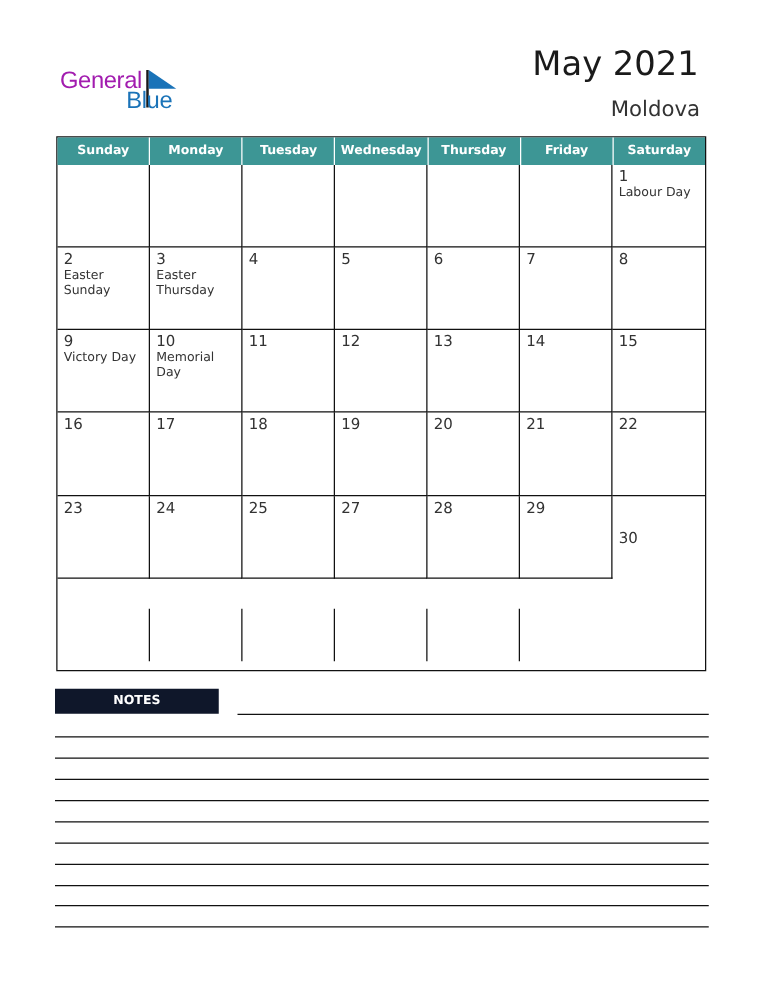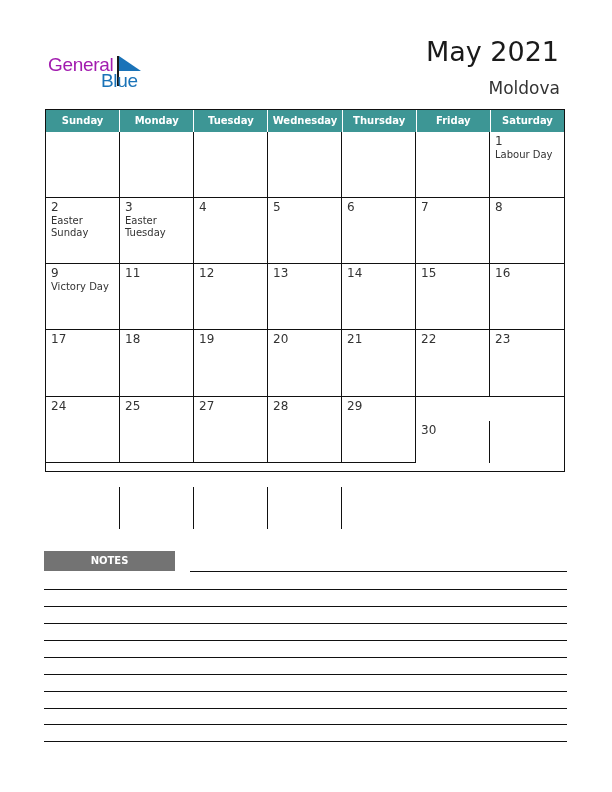--- a/index.html
+++ b/index.html
@@ -4,31 +4,31 @@
 <style>
   html, body { margin:0; padding:0; background:#ffffff; }
   body { width:612px; height:792px; position:relative; overflow:hidden; font-family:"DejaVu Sans", sans-serif; color:#222; }
   .logo { position:absolute; left:48px; top:54px; width:110px; height:40px; }
   .logo .general { position:absolute; left:0; top:0; font-family:"Liberation Sans", sans-serif; font-size:19px; color:#a21caf; letter-spacing:-0.3px; }
   .logo .blue { position:absolute; left:53px; top:16px; font-family:"Liberation Sans", sans-serif; font-size:19px; color:#1a73b8; letter-spacing:-0.3px; }
   .logo .tri { position:absolute; left:71px; top:2px; width:0; height:0; border-left:22px solid #1a73b8; border-top:15px solid transparent; }
   .logo .bar { position:absolute; left:69px; top:2px; width:2px; height:30px; background:#1a1a1a; }
   .title { position:absolute; right:53px; top:36px; font-size:27px; color:#1a1a1a; font-family:"DejaVu Sans", sans-serif; font-weight:normal; }
   .country { position:absolute; right:52px; top:78px; font-size:17px; color:#333; }
-  .grid { position:absolute; left:45px; top:109px; width:520px; height:363px; border:1px solid #111; box-sizing:border-box; }
+  .grid { position:absolute; left:45px; top:109px; width:520px; height:428px; border:1px solid #111; box-sizing:border-box; }
   .head { position:absolute; left:0; top:0; width:100%; height:22px; background:#3d9695; display:flex; }
   .head div { flex:1; color:#fff; font-size:10px; font-weight:bold; text-align:center; line-height:22px; border-right:1px solid #fff; box-sizing:border-box; }
   .head div:last-child { border-right:none; }
   .body { position:absolute; left:0; top:22px; width:100%; height:397px; display:grid; grid-template-columns:repeat(7,1fr); grid-template-rows:repeat(6,1fr); }
   .cell { border-right:1px solid #111; border-bottom:1px solid #111; box-sizing:border-box; padding:2px 5px; position:relative; }
   .cell:nth-child(7n) { border-right:none; }
   .cell.lastrow { border-bottom:none;margin-top:24px; }
   .num { font-size:12px; color:#333; line-height:14px; }
   .hol { font-size:10px; color:#333; line-height:12px; margin-top:1px; }
-  .notes-label { position:absolute; left:44px; top:551px; width:131px; height:20px; background:#737373; color:#fff; font-size:10px; font-weight:bold; text-align:center; line-height:20px; }
+  .notes-label { position:absolute; left:44px; top:551px; width:131px; height:20px; background:#0f172a; color:#fff; font-size:10px; font-weight:bold; text-align:center; line-height:20px; }
   .line { position:absolute; height:1px; background:#111; }
 </style>
 </head>
 <body>
 
 <div class="logo">
   <span class="general">General</span>
   <span class="bar"></span>
   <span class="tri"></span>
   <span class="blue">Blue</span>
@@ -75,21 +75,21 @@
       <div class="cell">
         <div class="num">1</div>
         <div class="hol" style="max-width: 70px;">Labour Day</div>
       </div>
       <div class="cell">
         <div class="num">2</div>
         <div class="hol" style="max-width: 60px;">Easter Sunday</div>
       </div>
       <div class="cell">
         <div class="num">3</div>
-        <div class="hol" style="max-width: 52px;">Easter Tuesday</div>
+        <div class="hol" style="max-width: 52px;">Easter Thursday</div>
       </div>
       <div class="cell">
         <div class="num">4</div>
         <div class="hol" style="max-width: 52px;"></div>
       </div>
       <div class="cell">
         <div class="num">5</div>
         <div class="hol" style="max-width: 52px;"></div>
       </div>
       <div class="cell">
@@ -100,20 +100,24 @@
         <div class="num">7</div>
         <div class="hol" style="max-width: 52px;"></div>
       </div>
       <div class="cell">
         <div class="num">8</div>
         <div class="hol" style="max-width: 70px;"></div>
       </div>
       <div class="cell">
         <div class="num">9</div>
         <div class="hol" style="max-width: 60px;">Victory Day</div>
+      </div>
+      <div class="cell">
+        <div class="num">10</div>
+        <div class="hol" style="max-width: 52px;">Memorial Day</div>
       </div>
       <div class="cell">
         <div class="num">11</div>
         <div class="hol" style="max-width: 52px;"></div>
       </div>
       <div class="cell">
         <div class="num">12</div>
         <div class="hol" style="max-width: 52px;"></div>
       </div>
       <div class="cell">

